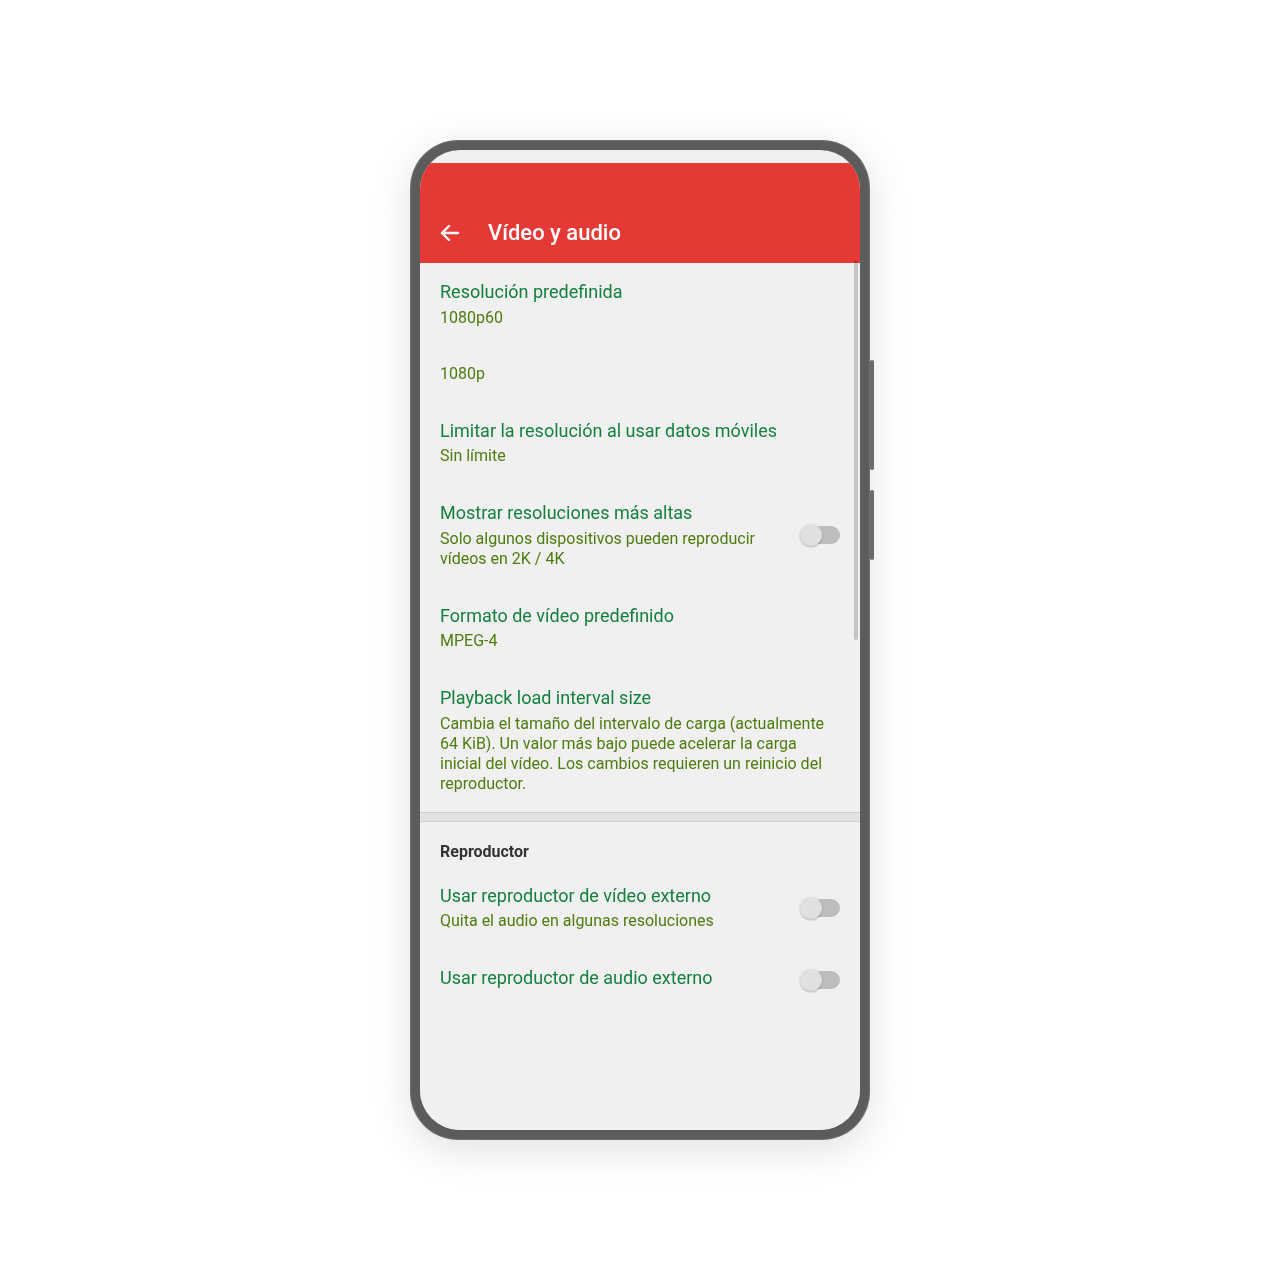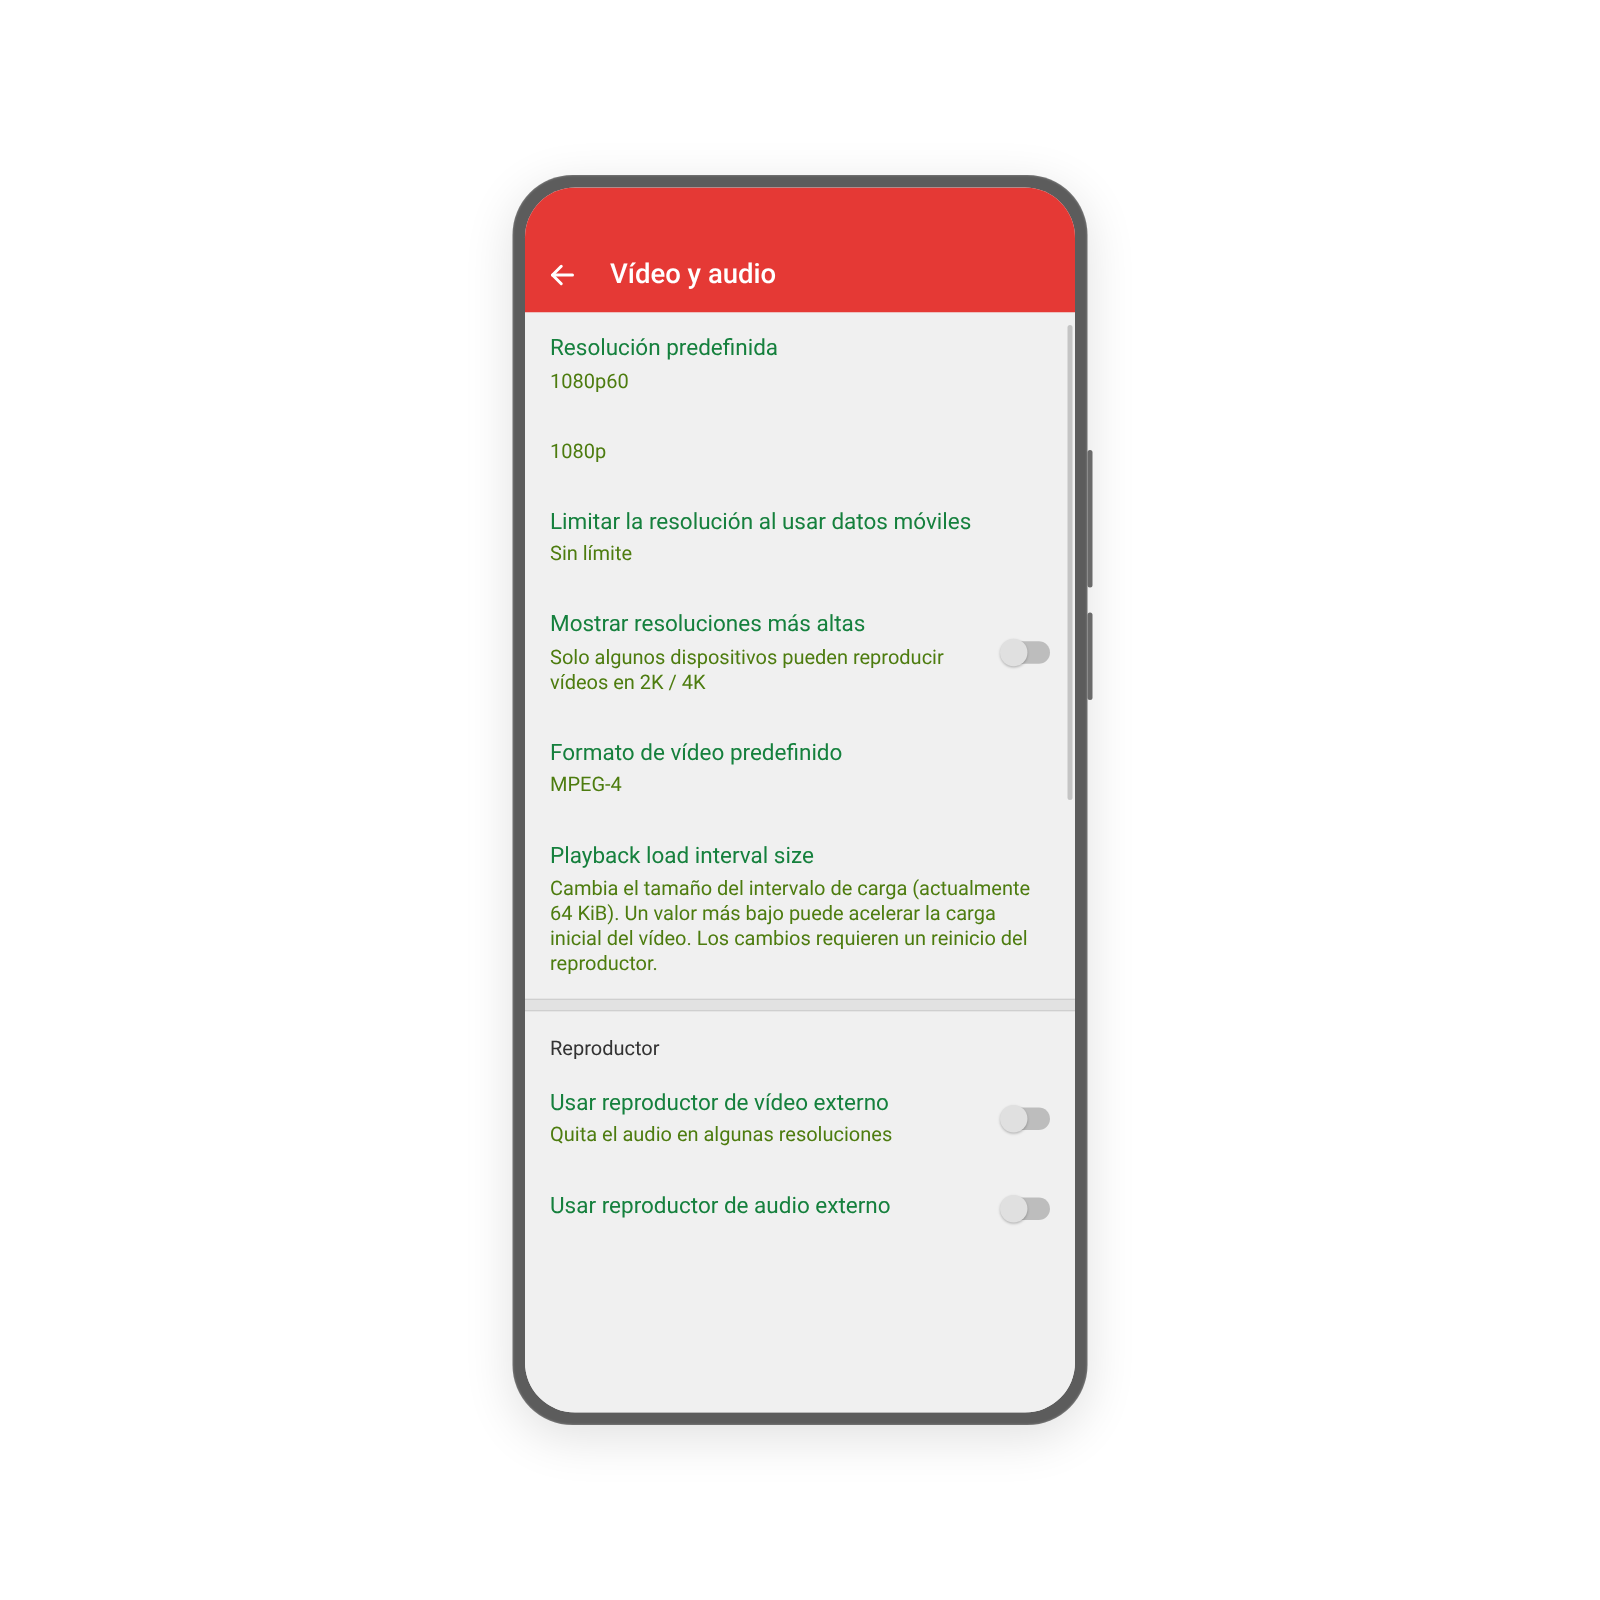--- a/index.html
+++ b/index.html
@@ -40,20 +40,21 @@
     display: flex;
     flex-direction: column;
   }
   .app-bar {
     background: #e53935;
     height: 100px;
     display: flex;
     align-items: flex-end;
     padding: 0 18px 18px 18px;
     gap: 26px;
+    margin-top: 13px;
   }
   .back-icon {
     width: 24px;
     height: 24px;
     color: #fff;
     flex-shrink: 0;
   }
   .app-title {
     color: #fff;
     font-size: 22px;
@@ -87,21 +88,21 @@
   }
   .divider {
     height: 10px;
     background: #e2e2e2;
     border-top: 1px solid #cfcfcf;
     border-bottom: 1px solid #cfcfcf;
   }
   .section-header {
     padding: 20px 20px 6px 20px;
     font-size: 16px;
-    font-weight: 400;
+    font-weight: 700;
     color: #333;
   }
   .switch {
     width: 38px;
     height: 18px;
     background: #bdbdbd;
     border-radius: 10px;
     position: relative;
     flex-shrink: 0;
   }

